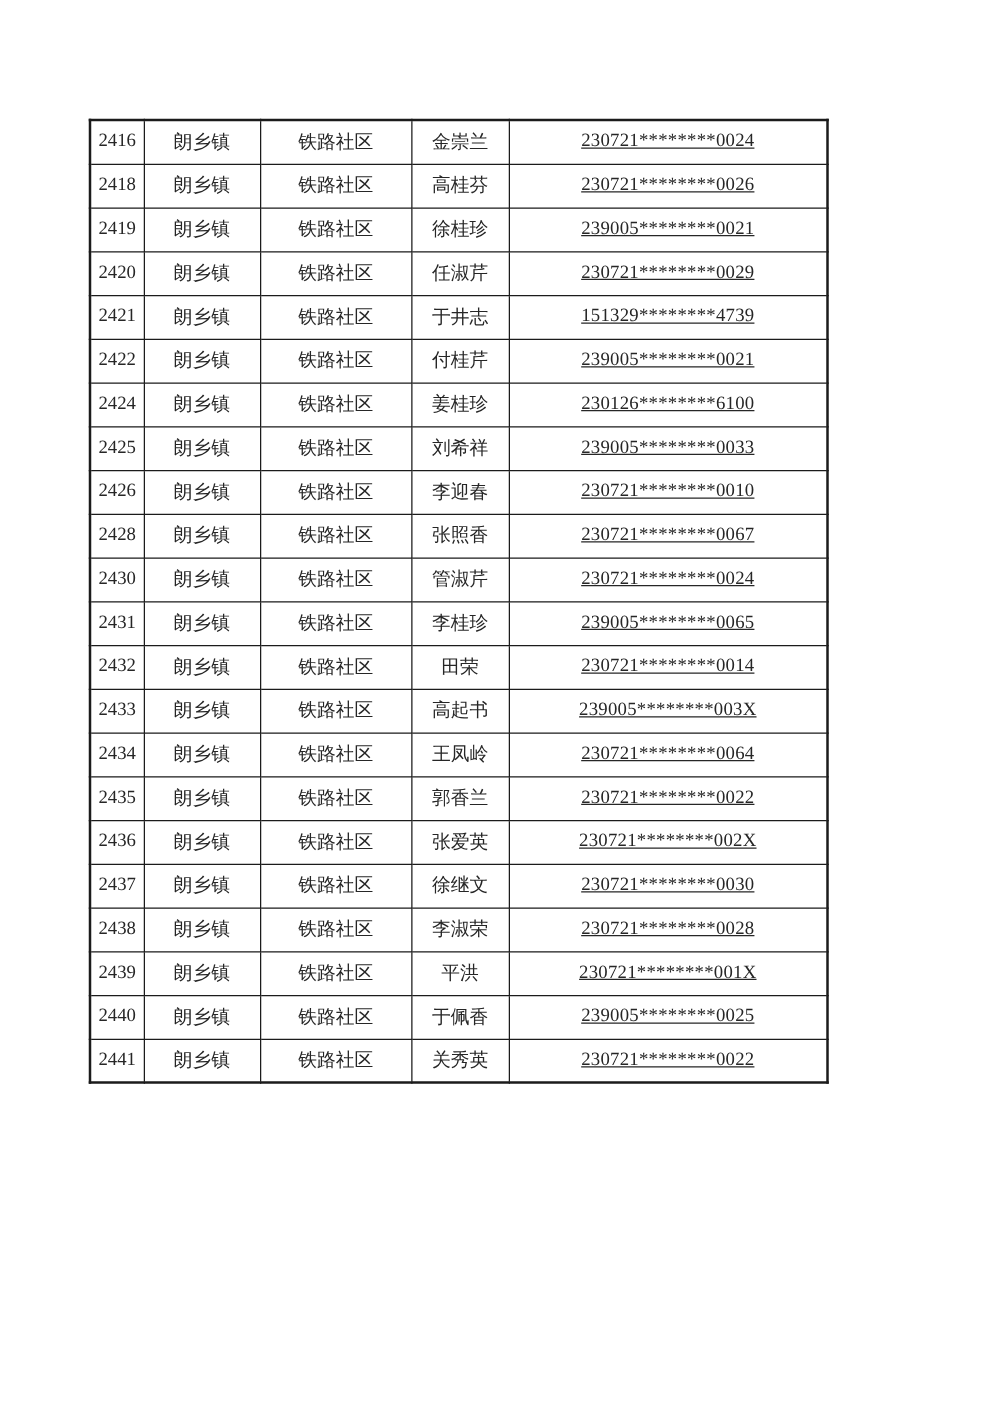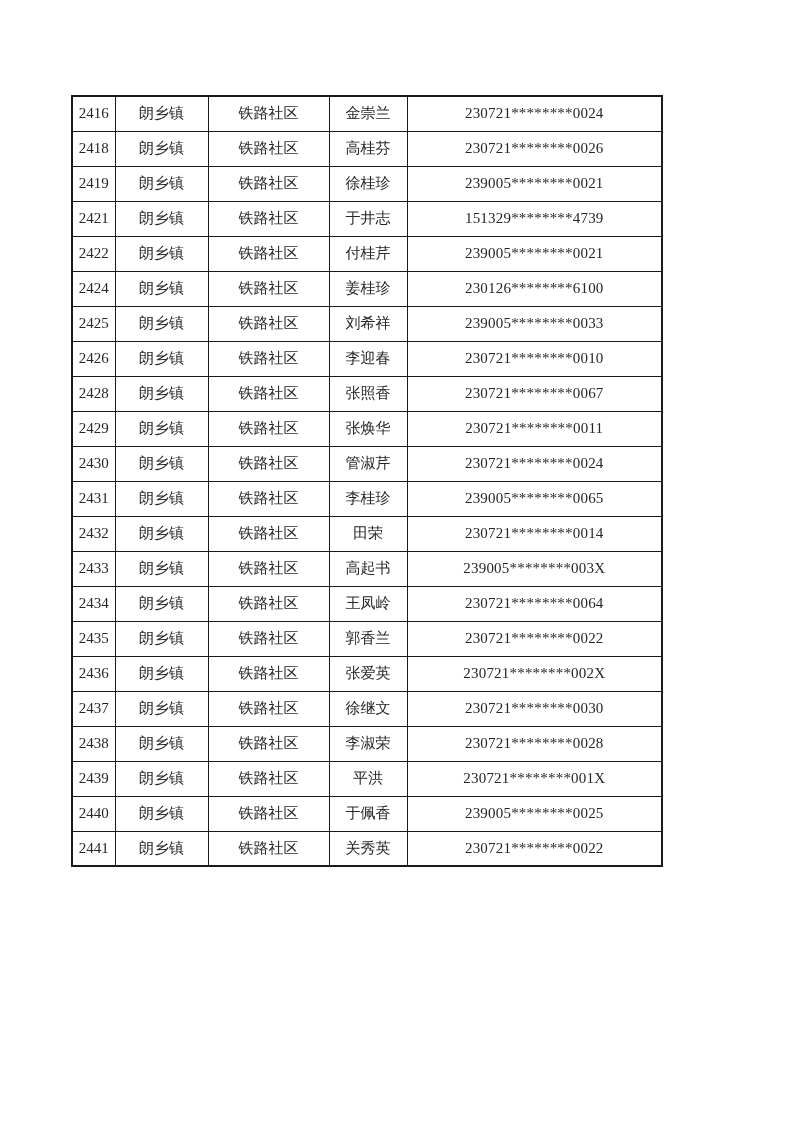--- a/index.html
+++ b/index.html
@@ -36,21 +36,21 @@
     color: #262626;
     overflow: hidden;
     white-space: nowrap;
     box-sizing: border-box;
   }
   col.col-no        { width: 43px;  }
   col.col-town      { width: 93px;  }
   col.col-community { width: 121px; }
   col.col-name      { width: 78px;  }
   col.col-id_masked { width: 255px; }
-  td.cell-id_masked { font-size: 14.5px; letter-spacing: 0.2px; }
+  td.cell-id_masked { font-size: 14.5px; letter-spacing: 0.2px; text-decoration: underline; }
 </style>
 </head>
 <body>
 
 <div class="page">
   <table class="roster">
     <colgroup>
       <col class="col-no">
       <col class="col-town">
       <col class="col-community">
@@ -73,20 +73,27 @@
           <td class="cell-id_masked">230721********0026</td>
         </tr>
         <tr>
           <td class="cell-no">2419</td>
           <td class="cell-town">朗乡镇</td>
           <td class="cell-community">铁路社区</td>
           <td class="cell-name">徐桂珍</td>
           <td class="cell-id_masked">239005********0021</td>
         </tr>
         <tr>
+          <td class="cell-no">2420</td>
+          <td class="cell-town">朗乡镇</td>
+          <td class="cell-community">铁路社区</td>
+          <td class="cell-name">任淑芹</td>
+          <td class="cell-id_masked">230721********0029</td>
+        </tr>
+        <tr>
           <td class="cell-no">2421</td>
           <td class="cell-town">朗乡镇</td>
           <td class="cell-community">铁路社区</td>
           <td class="cell-name">于井志</td>
           <td class="cell-id_masked">151329********4739</td>
         </tr>
         <tr>
           <td class="cell-no">2422</td>
           <td class="cell-town">朗乡镇</td>
           <td class="cell-community">铁路社区</td>
@@ -113,27 +120,20 @@
           <td class="cell-community">铁路社区</td>
           <td class="cell-name">李迎春</td>
           <td class="cell-id_masked">230721********0010</td>
         </tr>
         <tr>
           <td class="cell-no">2428</td>
           <td class="cell-town">朗乡镇</td>
           <td class="cell-community">铁路社区</td>
           <td class="cell-name">张照香</td>
           <td class="cell-id_masked">230721********0067</td>
-        </tr>
-        <tr>
-          <td class="cell-no">2429</td>
-          <td class="cell-town">朗乡镇</td>
-          <td class="cell-community">铁路社区</td>
-          <td class="cell-name">张焕华</td>
-          <td class="cell-id_masked">230721********0011</td>
         </tr>
         <tr>
           <td class="cell-no">2430</td>
           <td class="cell-town">朗乡镇</td>
           <td class="cell-community">铁路社区</td>
           <td class="cell-name">管淑芹</td>
           <td class="cell-id_masked">230721********0024</td>
         </tr>
         <tr>
           <td class="cell-no">2431</td>

